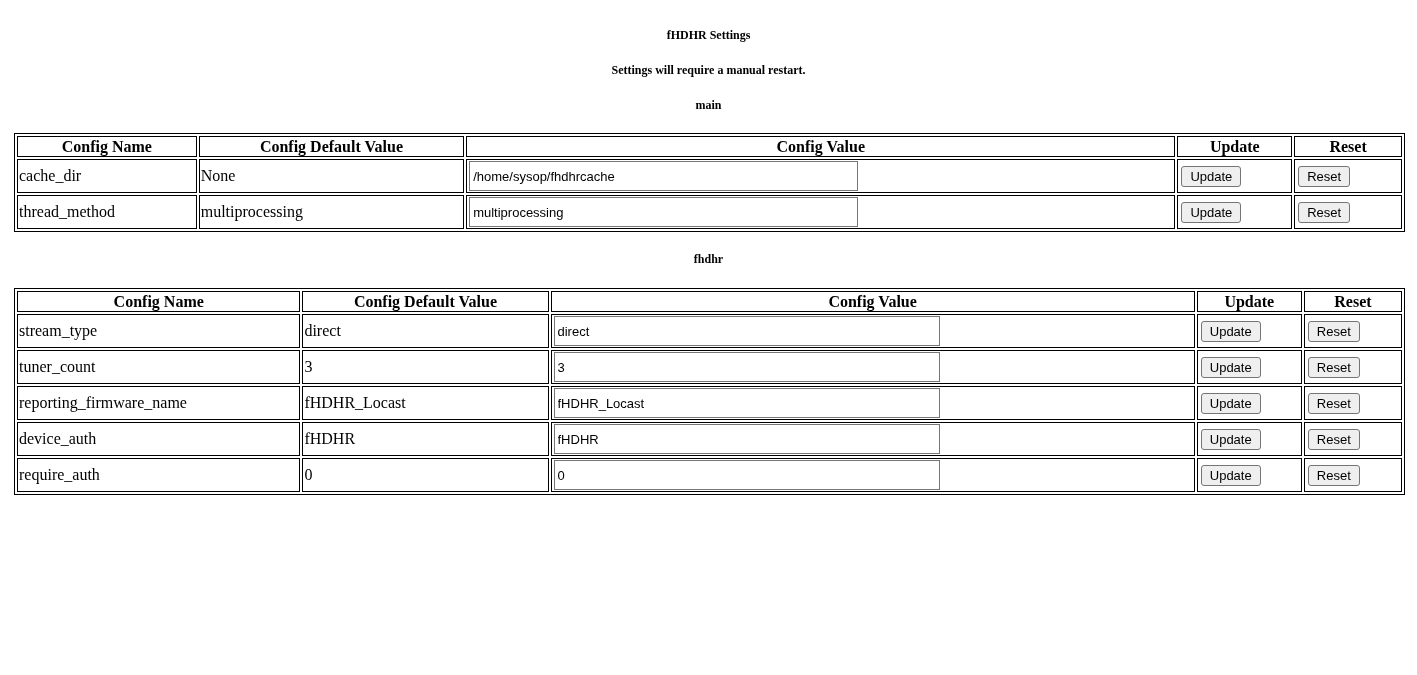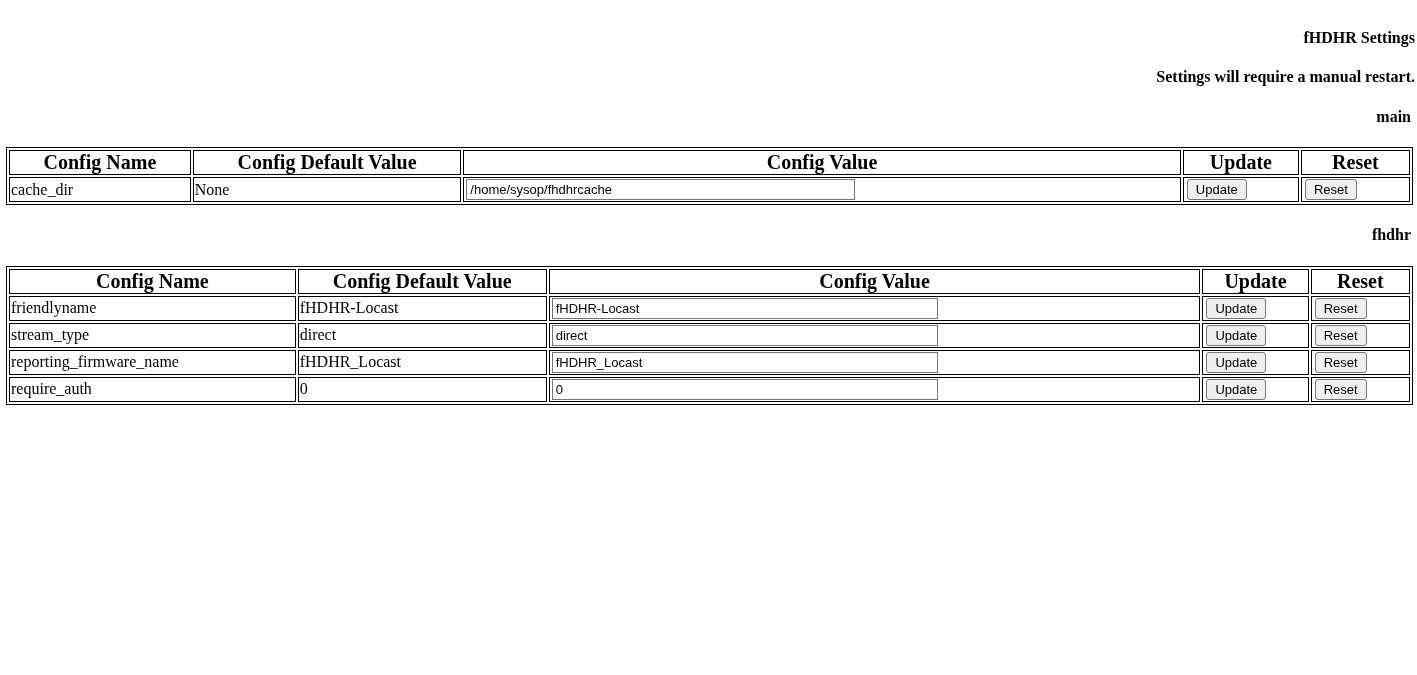--- a/index.html
+++ b/index.html
@@ -5,23 +5,23 @@
   * { box-sizing: content-box; }
   html, body {
     background: #ffffff;
     color: #000000;
     font-family: "Liberation Serif", serif;
     font-size: 16px;
   }
   body { margin: 8px 2px; }
 
   h4.page-heading {
-    font-size: 16px;
+    font-size: 12px;
     font-weight: bold;
-    text-align: right;
+    text-align: center;
     margin: 21px 0;
     line-height: 1.15;
   }
 
   table.config-table {
     width: 100%;
     table-layout: fixed;
     border: 1px solid #000000;
     border-spacing: 2px;
     border-collapse: separate;
@@ -29,29 +29,29 @@
   th, td {
     border: 1px solid #000000;
     padding: 0 1px;
     overflow: hidden;
     white-space: nowrap;
   }
   th {
     font-weight: bold;
     text-align: center;
     height: 19px;
-    font-size: 20px;
+    font-size: 16px;
   }
   td { height: 23px; vertical-align: middle; text-align: left; }
 
   input.value-input {
     box-sizing: border-box;
     height: 21px;
     margin: 1px 0 1px 1px;
-    padding: 1px 3px;
+    padding: 14px 3px;
     font-family: "Liberation Sans", sans-serif;
     font-size: 13px;
     color: #000000;
     background: #ffffff;
     border: 1px solid #767676;
   }
   .section-0 input.value-input { width: 389px; }
   .section-1 input.value-input { width: 386px; }
 
   button.form-btn {
@@ -73,21 +73,21 @@
   .section-0 col.c-value   { width: 51.3%; }
   .section-0 col.c-update  { width: 8.3%; }
   .section-0 col.c-reset   { width: 7.8%; }
 
   .section-1 col.c-name    { width: 20.5%; }
   .section-1 col.c-default { width: 17.8%; }
   .section-1 col.c-value   { width: 46.6%; }
   .section-1 col.c-update  { width: 7.6%; }
   .section-1 col.c-reset   { width: 7.1%; }
 
-  section.config-section { margin: 4px; }
+  section.config-section { margin: 12px; }
 </style>
 </head>
 <body>
 
 <div class="page">
   <h4 class="page-heading">fHDHR Settings</h4>
   <h4 class="page-heading">Settings will require a manual restart.</h4>
   <div id="sections">
   <section class="config-section section-0">
     <h4 class="page-heading section-heading">main</h4>
@@ -116,20 +116,33 @@
       <input type="text" class="value-input" value="/home/sysop/fhdhrcache" style="">
     </td>
     <td>
       <button type="button" class="form-btn">Update</button>
     </td>
     <td>
       <button type="button" class="form-btn">Reset</button>
     </td>
   </tr>
 
+  <tr>
+    <td>thread_method</td>
+    <td>multiprocessing</td>
+    <td>
+      <input type="text" class="value-input" value="multiprocessing" style="">
+    </td>
+    <td>
+      <button type="button" class="form-btn">Update</button>
+    </td>
+    <td>
+      <button type="button" class="form-btn">Reset</button>
+    </td>
+  </tr>
 </tbody>
     </table>
   </section>
 
   <section class="config-section section-1">
     <h4 class="page-heading section-heading">fhdhr</h4>
     <table class="config-table">
       <colgroup>
         <col class="c-name">
             <col class="c-default">
@@ -140,48 +153,48 @@
       <thead>
         <tr>
           <th>Config Name</th>
           <th>Config Default Value</th>
           <th>Config Value</th>
           <th>Update</th>
           <th>Reset</th>
         </tr>
       </thead>
       <tbody>
-  <tr>
-    <td>friendlyname</td>
-    <td>fHDHR-Locast</td>
-    <td>
-      <input type="text" class="value-input" value="fHDHR-Locast" style="">
-    </td>
-    <td>
-      <button type="button" class="form-btn">Update</button>
-    </td>
-    <td>
-      <button type="button" class="form-btn">Reset</button>
-    </td>
-  </tr>
 
   <tr>
     <td>stream_type</td>
     <td>direct</td>
     <td>
       <input type="text" class="value-input" value="direct" style="">
     </td>
     <td>
       <button type="button" class="form-btn">Update</button>
     </td>
     <td>
       <button type="button" class="form-btn">Reset</button>
     </td>
   </tr>
 
+  <tr>
+    <td>tuner_count</td>
+    <td>3</td>
+    <td>
+      <input type="text" class="value-input" value="3" style="">
+    </td>
+    <td>
+      <button type="button" class="form-btn">Update</button>
+    </td>
+    <td>
+      <button type="button" class="form-btn">Reset</button>
+    </td>
+  </tr>
 
   <tr>
     <td>reporting_firmware_name</td>
     <td>fHDHR_Locast</td>
     <td>
       <input type="text" class="value-input" value="fHDHR_Locast" style="">
     </td>
     <td>
       <button type="button" class="form-btn">Update</button>
     </td>
@@ -190,20 +203,33 @@
     </td>
   </tr>
 
 
 
 
 
 
 
 
+  <tr>
+    <td>device_auth</td>
+    <td>fHDHR</td>
+    <td>
+      <input type="text" class="value-input" value="fHDHR" style="">
+    </td>
+    <td>
+      <button type="button" class="form-btn">Update</button>
+    </td>
+    <td>
+      <button type="button" class="form-btn">Reset</button>
+    </td>
+  </tr>
 
   <tr>
     <td>require_auth</td>
     <td>0</td>
     <td>
       <input type="text" class="value-input" value="0" style="">
     </td>
     <td>
       <button type="button" class="form-btn">Update</button>
     </td>

